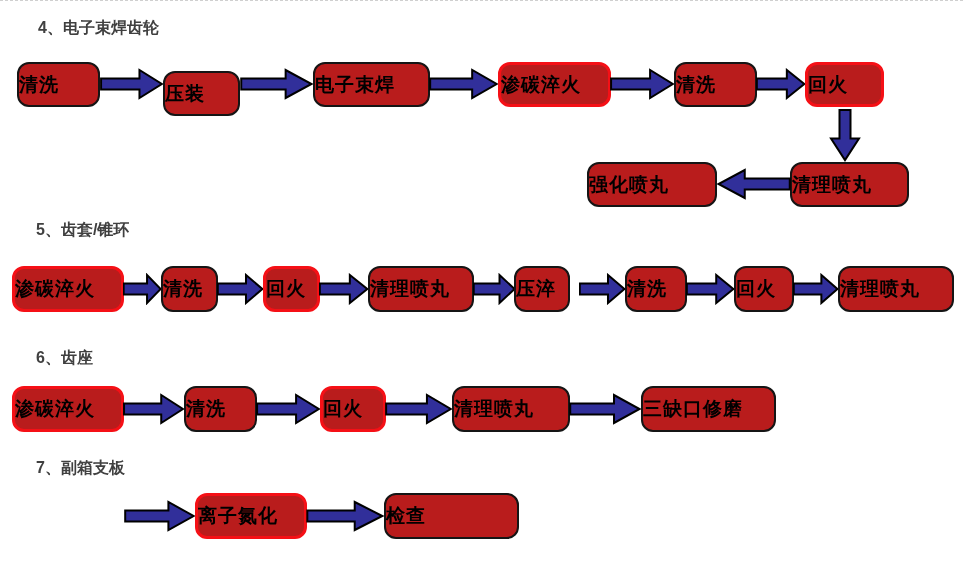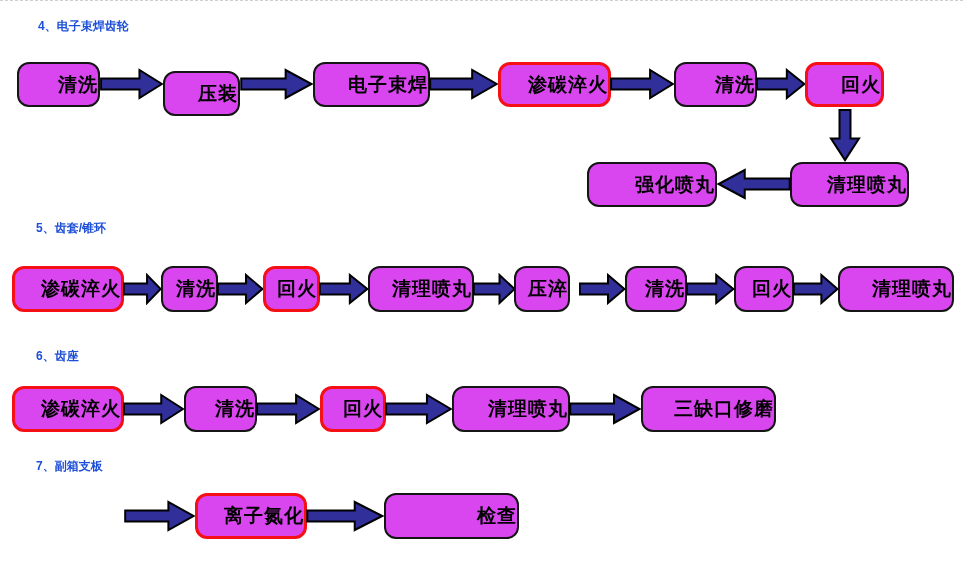--- a/index.html
+++ b/index.html
@@ -1,25 +1,25 @@
 <!DOCTYPE html>
 <html><head>
 <meta charset="utf-8">
 <style>
   html,body{margin:0;padding:0;background:#ffffff;}
   .stage{
     position:relative;width:963px;height:577px;background:#ffffff;overflow:hidden;
     font-family:"Liberation Sans","DejaVu Sans",sans-serif;
   }
   .top-dash{position:absolute;left:0;top:0;width:963px;height:0;border-top:1px dashed #cfcfcf;}
-  .hdr{position:absolute;font-weight:bold;font-size:12px;color:#1d4ed8;white-space:nowrap;}
+  .hdr{position:absolute;font-weight:bold;font-size:16px;color:#404040;white-space:nowrap;}
   .node{
-    position:absolute;box-sizing:border-box;background:#d946ef;
+    position:absolute;box-sizing:border-box;background:#b91c1c;
     border:2.5px solid #151515;border-radius:12px;
-    display:flex;align-items:center;justify-content:flex-end;
+    display:flex;align-items:center;justify-content:flex-start;
     font-weight:bold;font-size:19px;letter-spacing:1px;color:#000;white-space:nowrap;
   }
   .node.red{border:3px solid #f51016;}
   .arrow{position:absolute;display:block;}
   .arrow polygon{fill:#312f9a;stroke:#000;stroke-width:2;}
 </style>
 </head>
 <body>
 
 <div class="stage">

